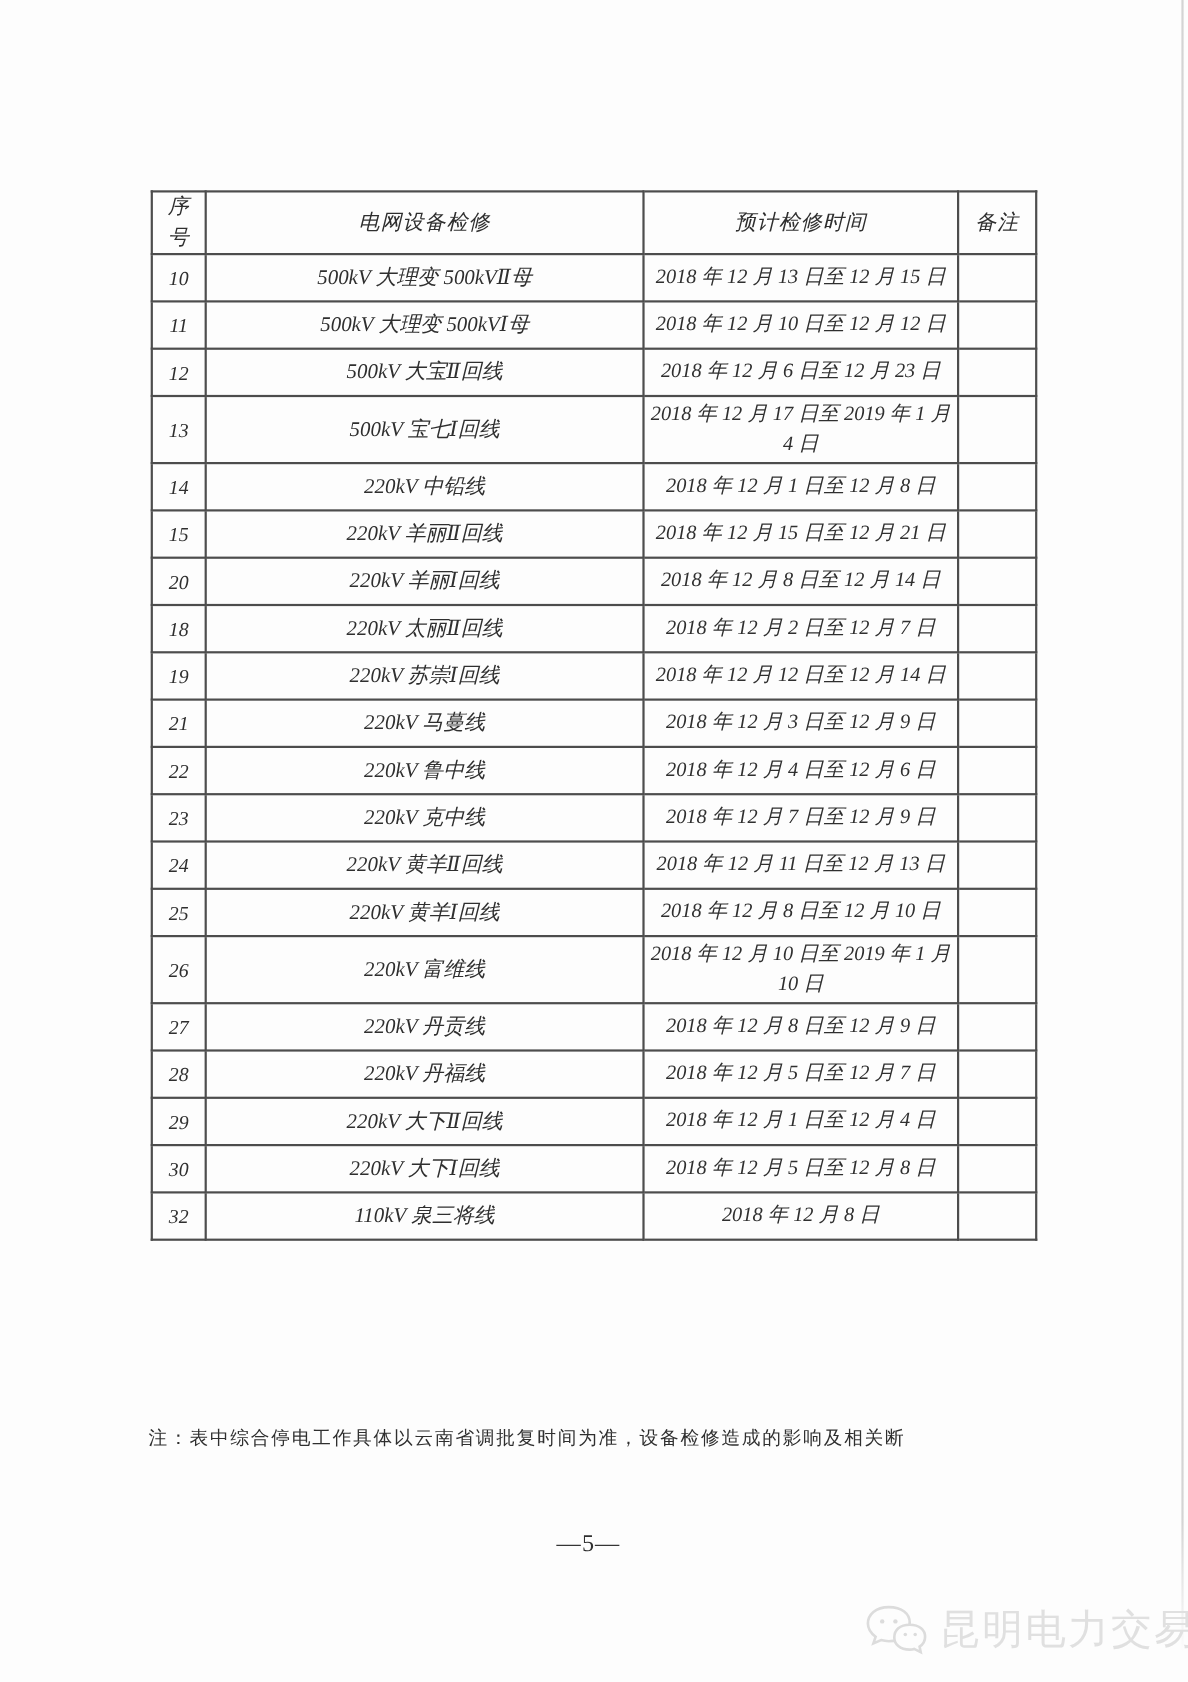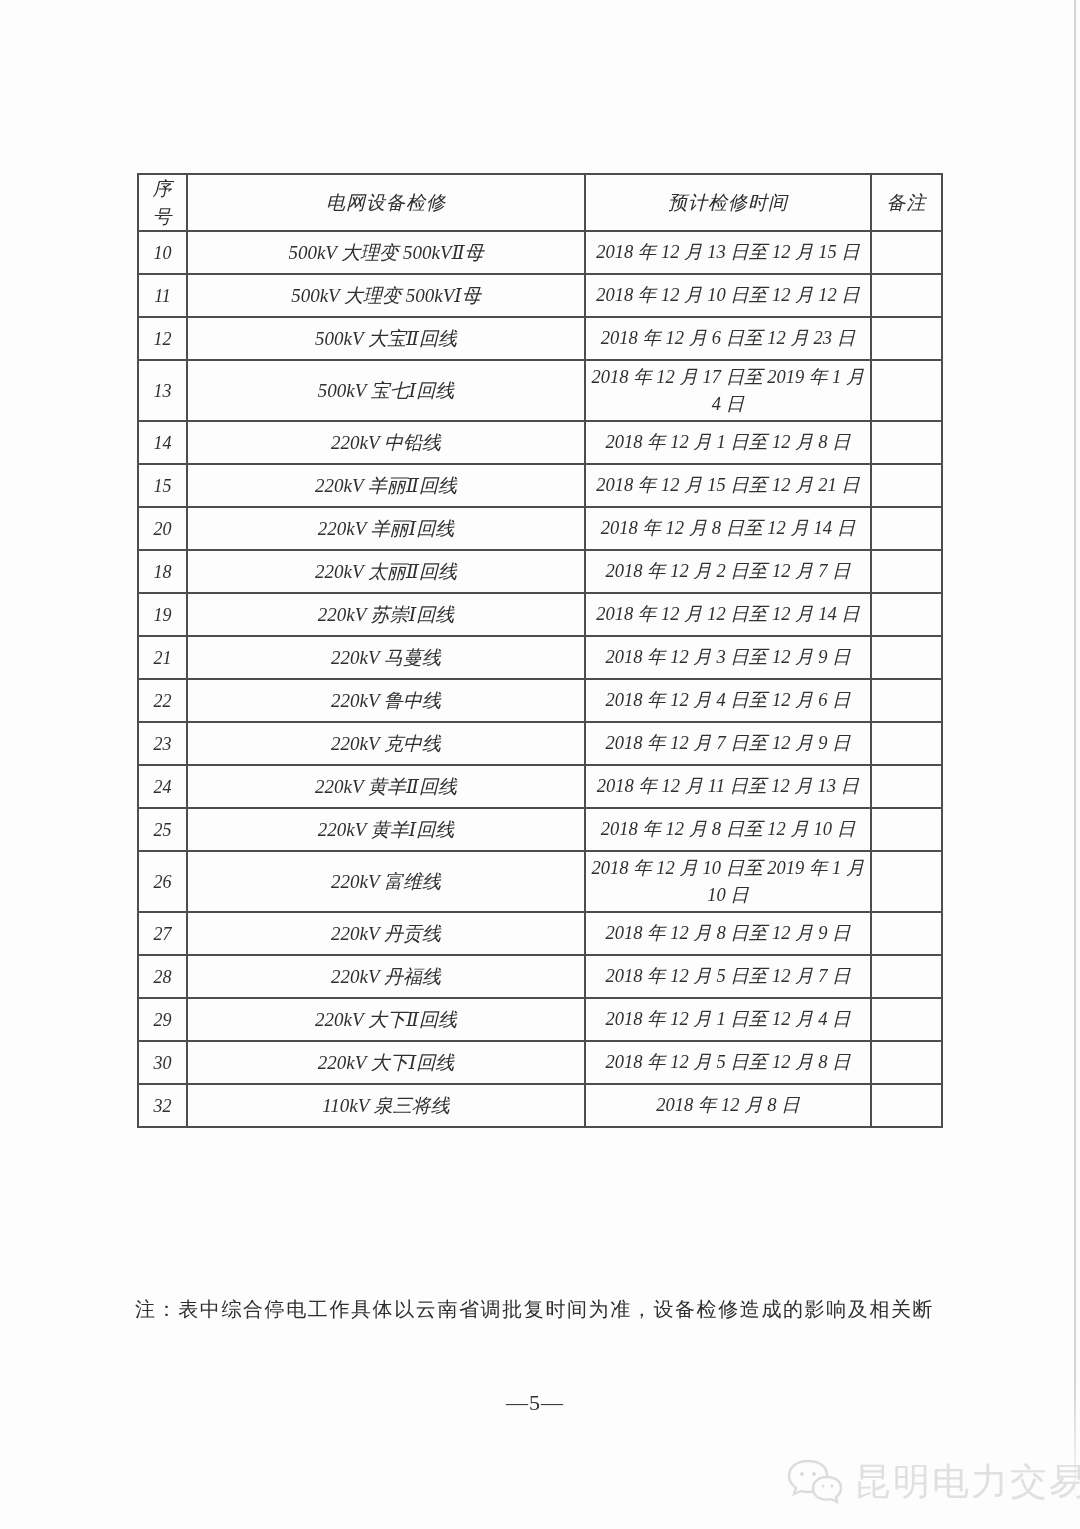--- a/index.html
+++ b/index.html
@@ -39,21 +39,21 @@
     line-height:1.45;
   }
   .doc-table th{height:37px;font-size:19px;letter-spacing:1px;}
   .doc-table td{height:41px;font-size:19px;}
   .doc-table tr.tall td{height:59px;}
   td.col-no{font-size:18px;}
   td.col-time{font-size:18.5px;}
 
   .note{
     position:absolute;left:135px;top:1296px;width:830px;
-    font-size:20px;letter-spacing:1.6px;white-space:nowrap;
+    font-size:17px;letter-spacing:1.6px;white-space:nowrap;
   }
 
   .page-number{
     position:absolute;left:133px;top:1390px;width:804px;
     text-align:center;font-size:22px;letter-spacing:1px;
   }
 
   .watermark{
     position:absolute;left:786px;top:1455px;
     display:flex;align-items:center;gap:10px;

